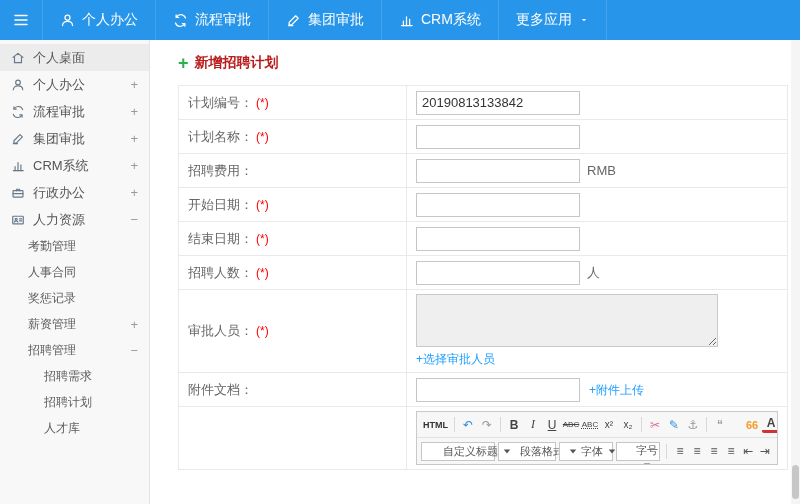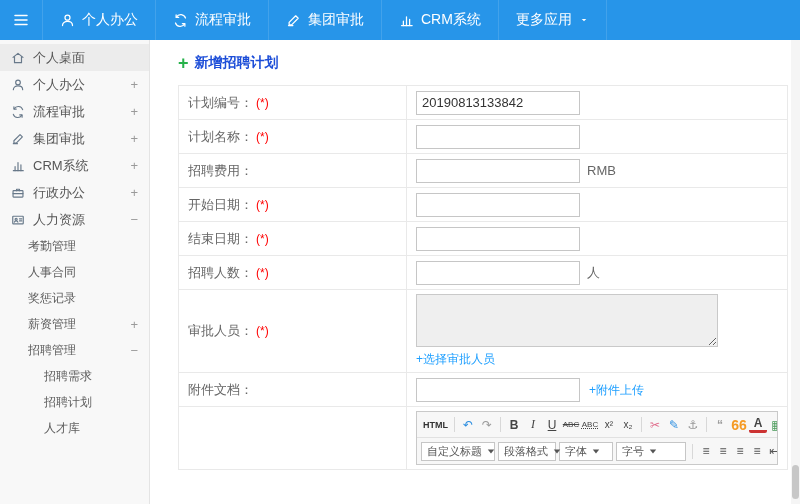--- a/index.html
+++ b/index.html
@@ -32,21 +32,21 @@
   .s-label { white-space:nowrap; overflow:hidden; }
   .s-expand { margin-left:auto; color:#9a9a9a; font-size:13px; }
   .lvl2 { padding-left:28px; font-size:12px; height:26px; color:#5c5c5c; }
   .lvl3 { padding-left:44px; font-size:12px; height:26px; color:#5c5c5c; }
 
   
   .main { position:absolute; top:40px; left:150px; width:650px; height:464px;
     background:#fff; overflow:hidden; padding:14px 12px 0 28px; }
   .page-title { display:flex; align-items:center; gap:6px; margin-bottom:13px; }
   .plus { color:#27B24A; font-weight:bold; font-size:18px; line-height:1; }
-  .title-text { color:#1d4ed8; font-weight:bold; font-size:14px; }
+  .title-text { color:#b91c1c; font-weight:bold; font-size:14px; }
 
   table.form { border-collapse:collapse; width:610px; table-layout:fixed; }
   table.form td { border:1px solid #e9e9e9; padding:4px 9px; font-size:13px;
     color:#666; vertical-align:middle; height:34px; background:#fff; }
   td.lab { width:228px; }
   .req { color:#FF0000; margin-left:3px; font-size:12px; }
   input.txt { width:164px; height:24px; border:1px solid #c6c6c6; padding:0 5px;
     font-size:13px; color:#333; background:#fff; }
   .suffix { margin-left:7px; color:#666; }
   .select-box { display:inline-flex; align-items:center; border:1px solid #6f6f6f;
@@ -65,33 +65,33 @@
   td.editor-cell { padding:4px; vertical-align:top; }
   .editor { width:100%; border:1px solid #c9c9c9; background:#fbfbfb; }
   .tb-row { display:flex; align-items:center; padding:3px 4px; gap:1px; overflow:hidden; height:26px; }
   .tb1 { border-bottom:1px solid #e1e1e1; background:#f7f7f7; }
   .tb2 { background:#f7f7f7; gap:3px; }
   .tb-btn { min-width:18px; height:19px; display:inline-flex; align-items:center;
     justify-content:center; font-size:12px; color:#444; cursor:pointer; border-radius:2px; flex:none; }
   .sep { width:1px; height:15px; background:#d8d8d8; margin:0 3px; flex:none; }
   .html-b { font-size:9px; font-weight:bold; color:#333; padding:0 2px; }
   .c-blue { color:#2a8de0; } .c-gray { color:#9a9a9a; } .c-pink { color:#e06a8a; }
-  .c-orange { color:#f59a23; font-weight:bold; font-size:14px; } .c-green { color:#4a9a5a; }
+  .c-orange { color:#f59a23; font-weight:bold; font-size:11px;margin-left:13px; } .c-green { color:#4a9a5a; }
   .fw-b { font-weight:bold; }
   .fs-i { font-style:italic; font-family:"Liberation Serif",serif; }
   .td-u { text-decoration:underline; }
   .abc-st { font-size:8px; text-decoration:line-through; }
   .abc-sp { font-size:8px; text-decoration:underline dotted; }
   .sup-sub { font-size:10px; }
   .fontA { border-bottom:3px solid #cc3333; line-height:1; height:16px; font-weight:bold; }
   .tb-select { height:19px; border:1px solid #c6c6c6; background:#fff; display:inline-flex;
-    align-items:center; font-size:11px; color:#555; padding:0 3px 0 5px; gap:5px;
+    align-items:center; font-size:11px; color:#555; padding:0 3px 0 21px; gap:5px;
     cursor:pointer; flex:none; white-space:nowrap; }
   .tb-select .dd { border-top-color:#555; transform:scale(.8); }
-  .w1{width:74px;} .w2{width:58px;} .w3{width:54px;} .w4{width:70px;}
+  .w1{width:74px;} .w2{width:58px;} .w3{width:54px;} .w4{width:44px;flex-direction:column;}
   .al-btn { min-width:14px; font-size:12px; color:#555; }
 
   
   .vscroll { position:absolute; top:40px; right:0; width:9px; height:464px; background:#f5f5f5; }
   .vthumb { position:absolute; bottom:5px; left:1px; width:7px; height:34px;
     background:#c7c7c7; border-radius:4px; cursor:pointer; }
 </style>
 </head>
 <body>
 

